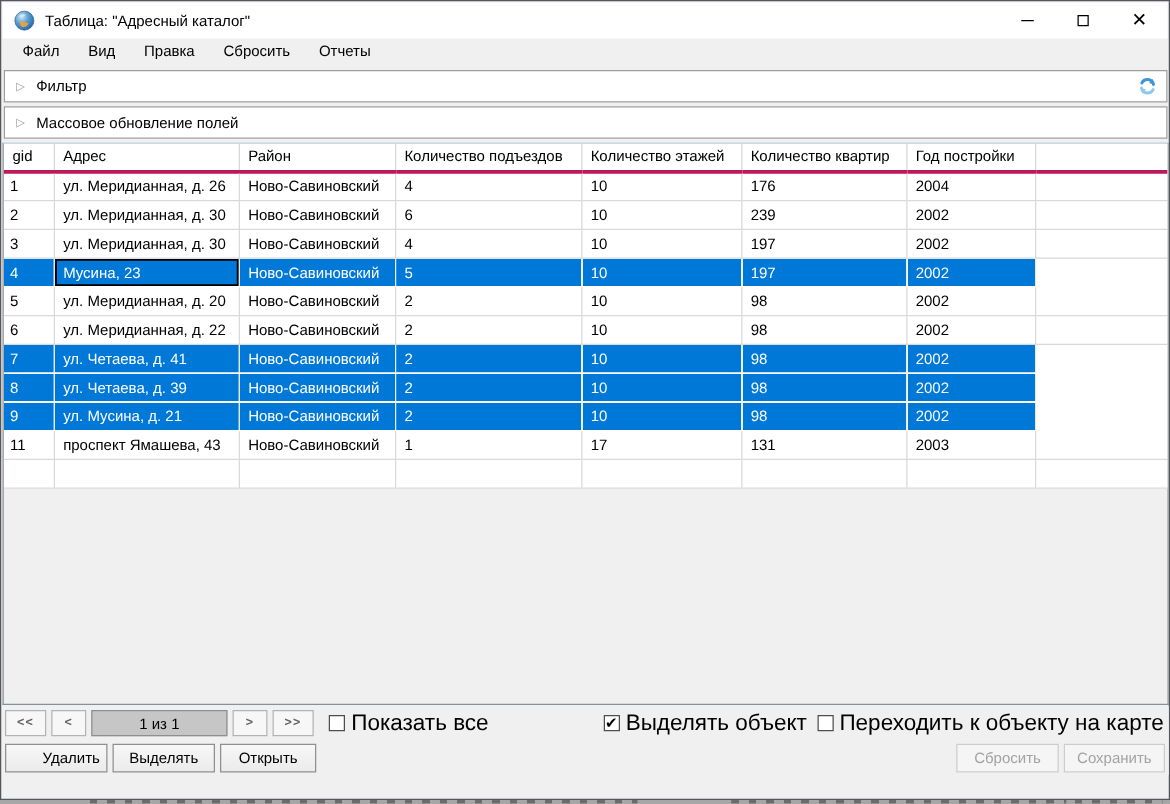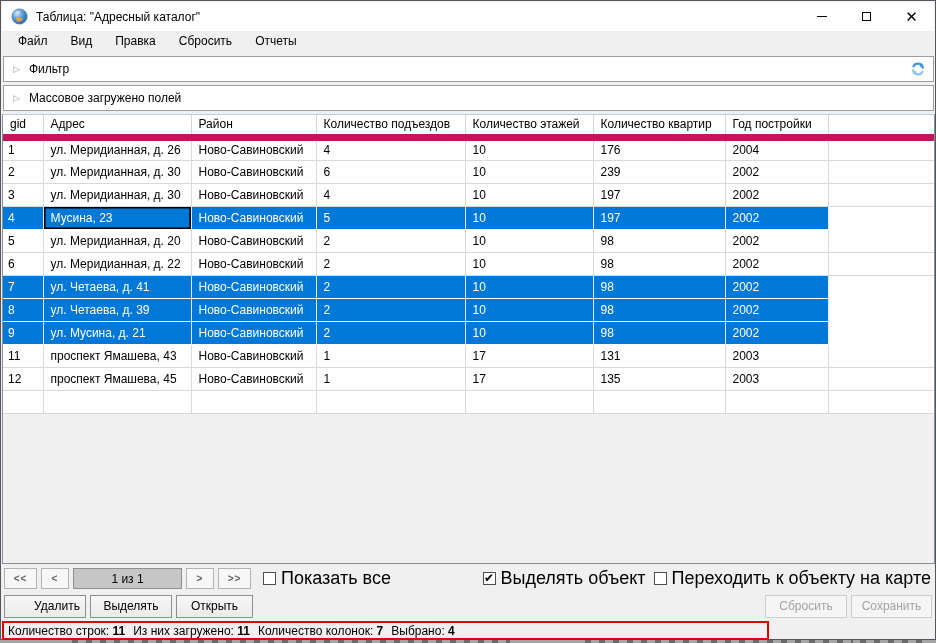--- a/index.html
+++ b/index.html
@@ -23,21 +23,21 @@
 
   
   .cpanel{position:absolute;left:2px;width:931px;height:26px;background:#fff;border:1px solid #9e9e9e;display:flex;align-items:center;}
   .cpanel .arrow{color:#9c9c9c;font-size:9px;margin-left:9px;margin-right:9px;}
   .cpanel .cpanel-label{font-size:12px;color:#000;}
   .refresh-btn{margin-left:auto;margin-right:4px;width:22px;height:22px;display:flex;align-items:center;justify-content:center;}
 
   
   .table-wrap{position:absolute;left:1px;top:113px;width:933px;height:450px;background:#f0f0f0;border:1px solid #898f96;border-top:1px solid #b9cfe4;overflow:hidden;}
   table.grid{border-collapse:collapse;table-layout:fixed;width:931px;background:#fff;}
-  table.grid th{height:22px;font-size:12px;font-weight:normal;text-align:left;padding:0 0 0 7px;background:#fff;border-right:1px solid #d6d6d6;border-bottom:7px solid #be185d;white-space:nowrap;overflow:hidden;}
+  table.grid th{height:22px;font-size:12px;font-weight:normal;text-align:left;padding:0 0 0 7px;background:#fff;border-right:1px solid #d6d6d6;border-bottom:3px solid #be185d;white-space:nowrap;overflow:hidden;}
   table.grid td{height:23px;font-size:12px;color:#000;padding:0 0 0 7px;border-right:1px solid #d9d9d9;border-bottom:1px solid #d9d9d9;white-space:nowrap;overflow:hidden;background:#fff;}
   table.grid td.gid-cell{padding-left:5px;}
   table.grid tr.selected td{background:#0078d7;color:#fff;border-right-color:#e8e8e8;border-bottom-color:#fff;}
   table.grid tr.selected td.filler{background:#fff;}
   table.grid td.focused{box-shadow:inset 0 0 0 1.6px #000;}
   table.grid th.filler, table.grid td.filler{border-right:none;}
 
   
   .pagrow{position:absolute;left:1px;top:564px;width:933px;height:27px;background:#f0f0f0;display:flex;align-items:center;}
   .nav-btn{height:21px;background:#f7f7f7;border:1px solid #b3b3b3;color:#606060;font-size:10px;font-weight:bold;display:flex;align-items:center;justify-content:center;margin-left:4px;letter-spacing:1px;}
@@ -118,21 +118,21 @@
           <path d="M4.2 10.5 a5 5 0 0 0 9.3 1.2" fill="none" stroke="#8ec7ef" stroke-width="2.4" stroke-linecap="round"></path>
           <path d="M13.8 7.5 a5 5 0 0 0 -9.3 -1.2" fill="none" stroke="#3f96d6" stroke-width="2.4" stroke-linecap="round"></path>
           <path d="M13.2 3.2 l1 4 l-4 -.6 z" fill="#3f96d6"></path>
           <path d="M4.8 14.8 l-1 -4 l4 .6 z" fill="#8ec7ef"></path>
         </svg>
       </div>
     </div>
 
     <div class="cpanel" style="top:84px;">
       <span class="arrow">▷</span>
-      <span class="cpanel-label">Массовое загружено полей</span>
+      <span class="cpanel-label">Массовое обновление полей</span>
     </div>
 
     <div class="table-wrap">
       <table class="grid">
         <colgroup>
           <col style="width:40px">
             <col style="width:148px">
             <col style="width:125px">
             <col style="width:149px">
           <col style="width:128px">
@@ -247,30 +247,20 @@
               <td class="gid-cell">11</td>
               <td>проспект Ямашева, 43</td>
               <td>Ново-Савиновский</td>
               <td>1</td>
               <td>17</td>
               <td>131</td>
               <td>2003</td>
               <td class="filler"></td>
             </tr>
             <tr>
-              <td class="gid-cell">12</td>
-              <td>проспект Ямашева, 45</td>
-              <td>Ново-Савиновский</td>
-              <td>1</td>
-              <td>17</td>
-              <td>135</td>
-              <td>2003</td>
-              <td class="filler"></td>
-            </tr>
-            <tr>
               <td class="gid-cell"></td>
               <td></td>
               <td></td>
               <td></td>
               <td></td>
               <td></td>
               <td></td>
               <td class="filler"></td>
             </tr>
           </tbody>
@@ -304,24 +294,18 @@
     <div class="actrow">
       <div class="btn btn-del">Удалить</div>
       <div class="btn btn-add">Выделять</div>
       <div class="btn btn-open">Открыть</div>
       <div class="right-btns">
         <div class="btn btn-reset disabled">Сбросить</div>
         <div class="btn btn-save disabled">Сохранить</div>
       </div>
     </div>
 
-    <div class="statusbar" id="statusbar">
-        <span class="status-part">Количество строк: <b>11</b></span>
-        <span class="status-part">Из них загружено: <b>11</b></span>
-        <span class="status-part">Количество колонок: <b>7</b></span>
-        <span class="status-part">Выбрано: <b>4</b></span>
-      </div>
   </div>
 
   <div class="clipmark" style="left:72px;width:438px;"></div>
   <div class="clipmark" style="left:585px;width:268px;"></div>
   <div class="clipmark" style="left:860px;width:70px;"></div>
 </div>
 
 </body></html>

